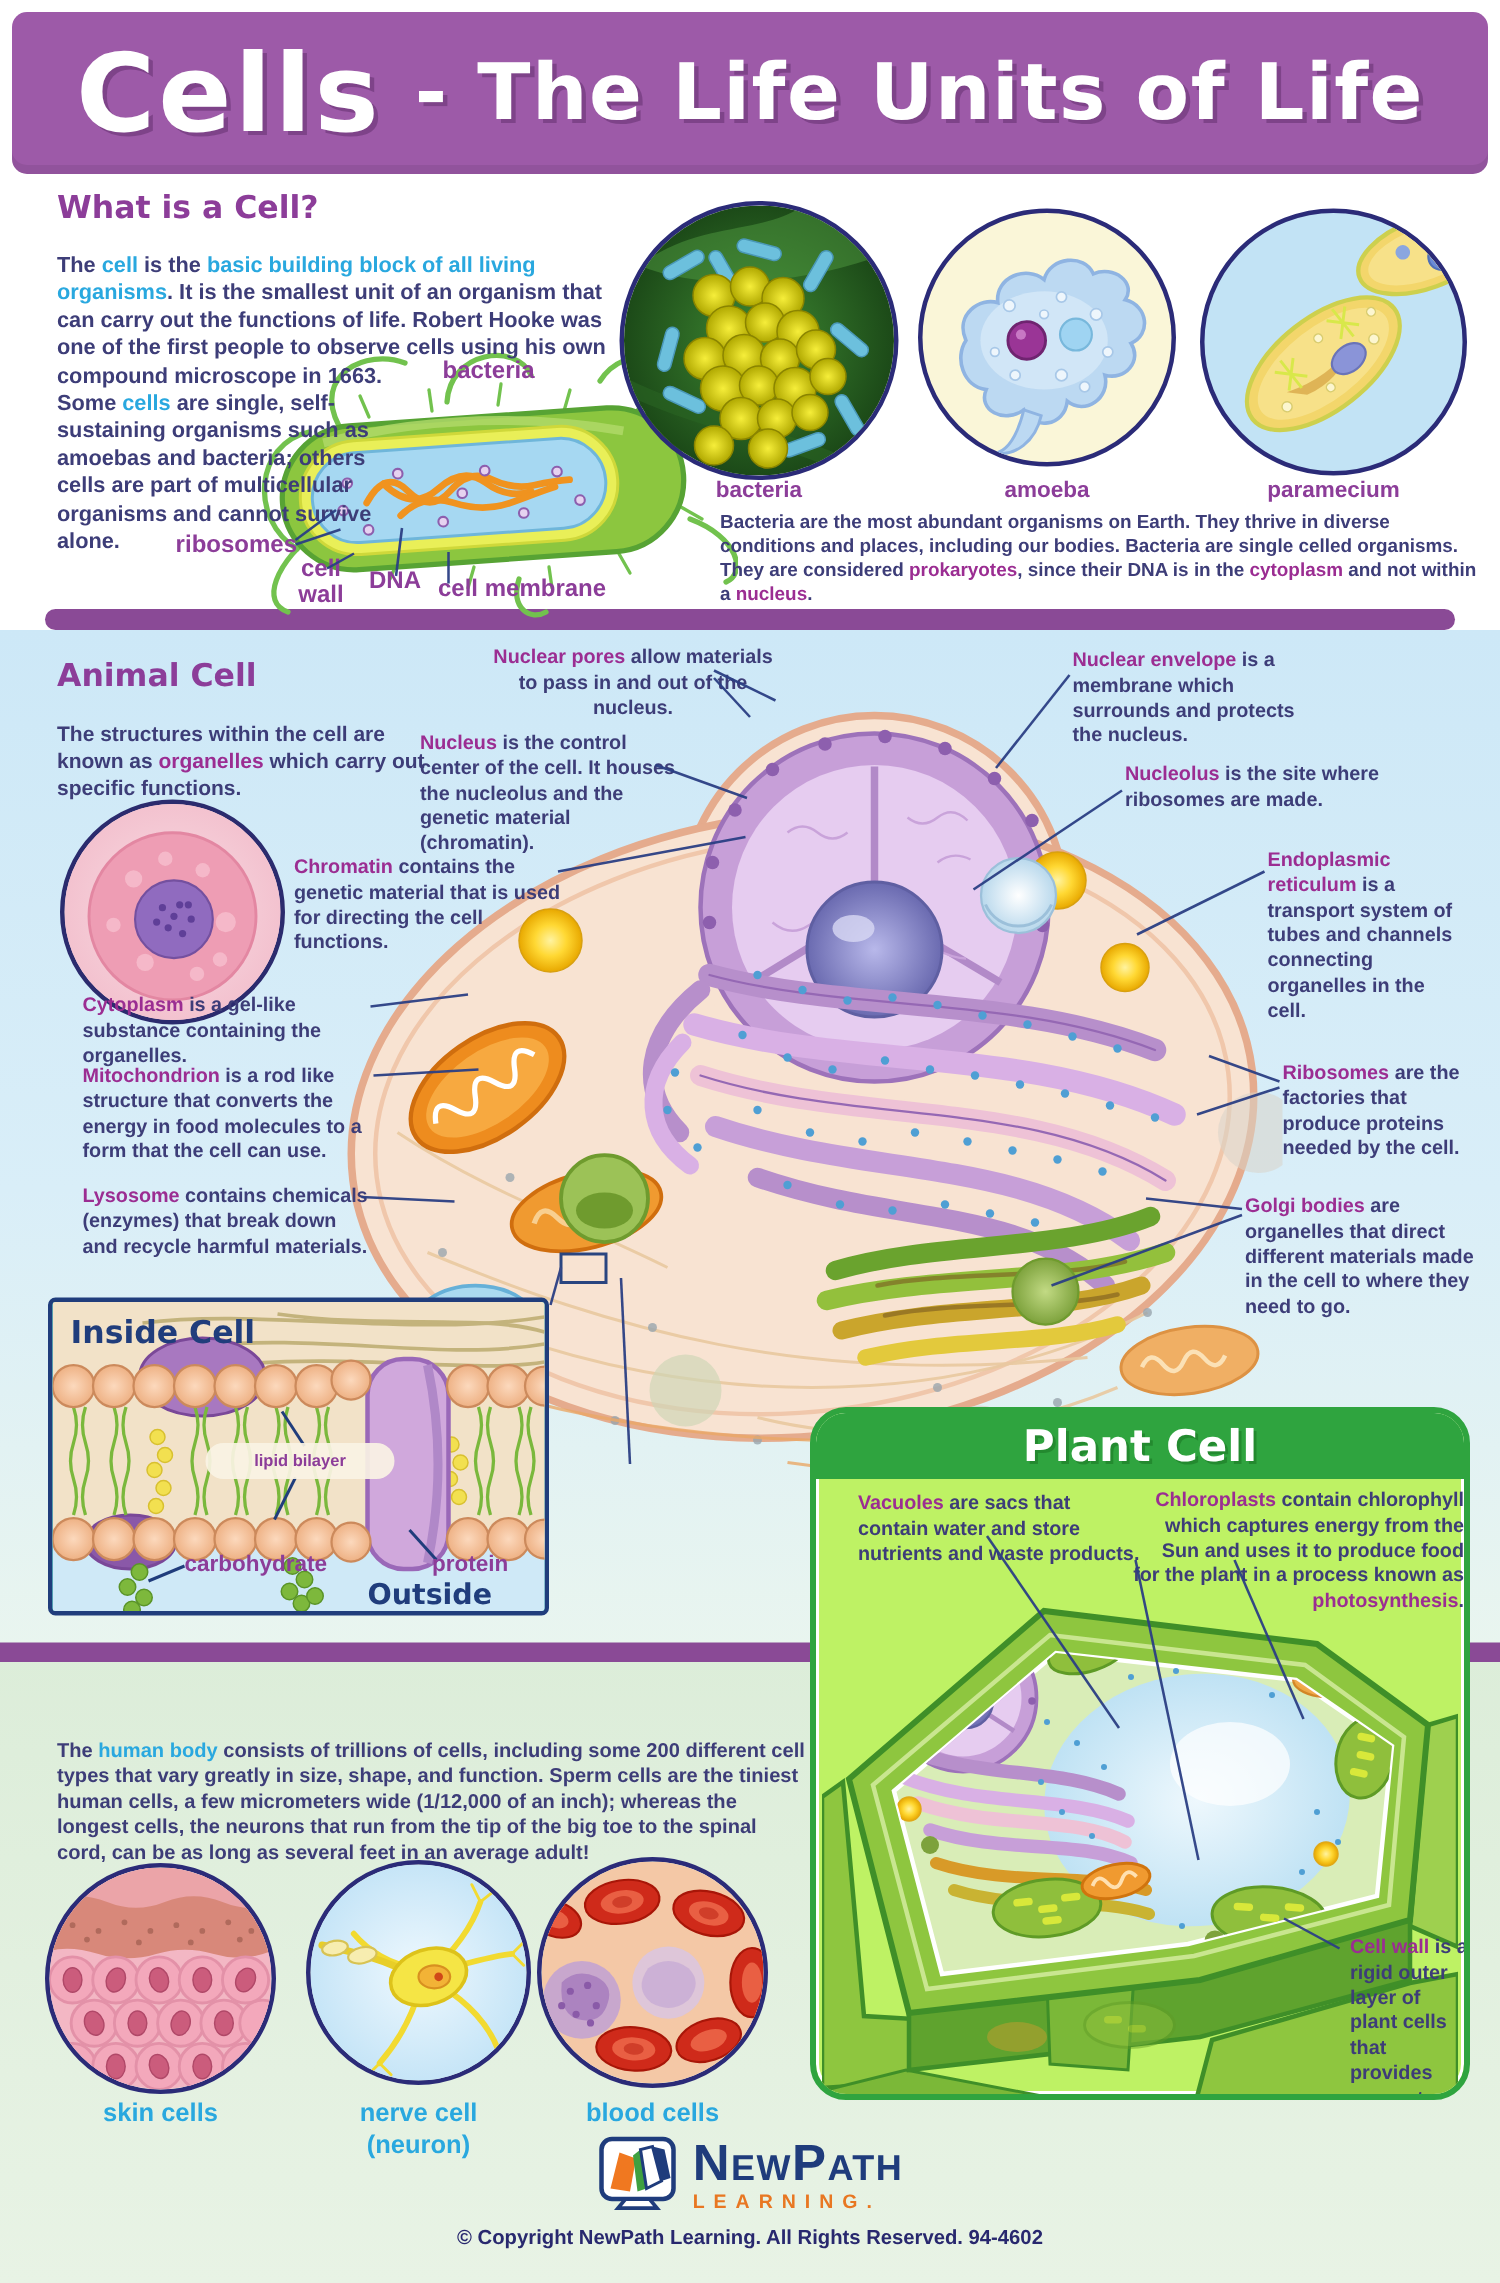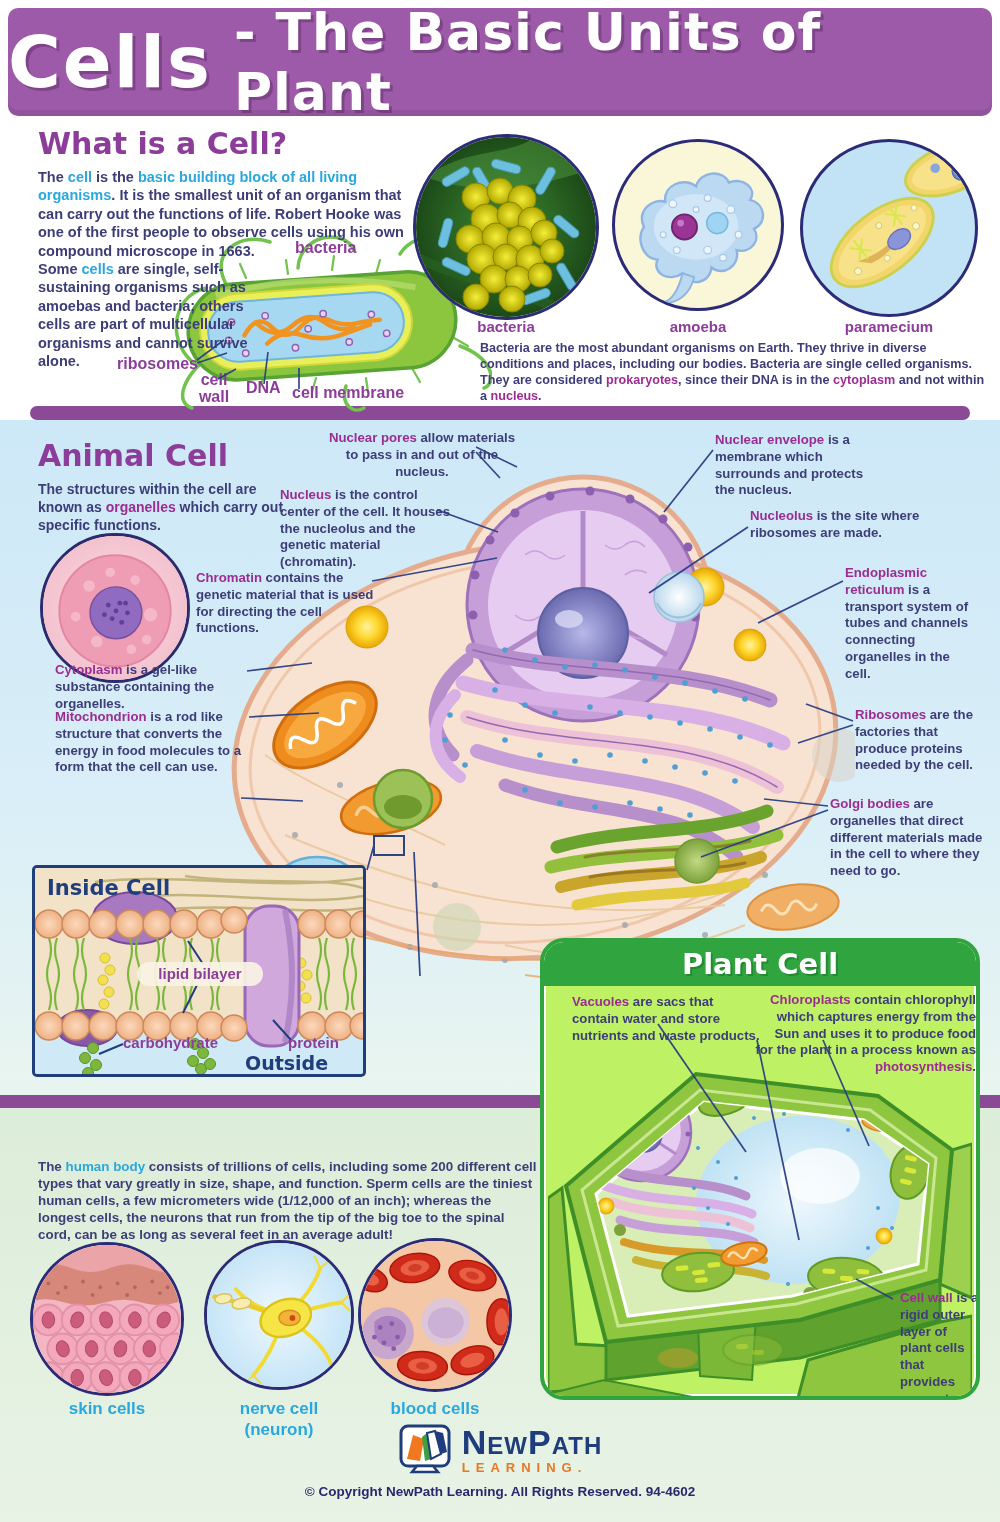--- a/index.html
+++ b/index.html
@@ -14,35 +14,35 @@
   .hdr .t2{font-family:"DejaVu Sans",sans-serif;font-weight:bold;font-size:52px;color:#fff;
            text-shadow:3px 3px 0 rgba(70,25,80,.35);letter-spacing:1px;}
   
   .sec-blue{position:absolute;left:0;top:420px;width:1000px;height:678px;
             background:linear-gradient(180deg,#cde8f7 0%,#d9eef8 55%,#e9f5ef 100%);}
   .sec-green{position:absolute;left:0;top:1098px;width:1000px;height:424px;
              background:linear-gradient(180deg,#dcedd9,#e8f3e5);}
   .div1{position:absolute;left:30px;top:406px;width:940px;height:14px;border-radius:7px;background:#8a4a96;z-index:2;}
   .div2{position:absolute;left:0;top:1095px;width:1000px;height:13px;background:#8a4a96;z-index:2;}
   
-  .h1{position:absolute;font-family:"DejaVu Sans",sans-serif;font-weight:bold;font-size:30px;color:#8c3d99;z-index:6;}
+  .h1{position:absolute;font-family:"DejaVu Sans",sans-serif;font-weight:bold;font-size:21px;color:#8c3d99;z-index:6;}
   .bd{position:absolute;font-size:14.5px;line-height:1.27;color:#3d3d78;font-weight:600;z-index:6;}
   .callout{position:absolute;font-size:13.2px;line-height:1.27;color:#3d3d78;font-weight:600;z-index:6;}
   .tb{color:#29a8df;font-weight:bold;}
   .tp{color:#9b2d92;font-weight:bold;}
   .dlabel{position:absolute;color:#8c3d99;font-weight:bold;font-size:16px;z-index:6;line-height:1.05;}
   .clabel{position:absolute;color:#8c3d99;font-weight:bold;font-size:15px;text-align:center;z-index:6;}
   .cylabel{position:absolute;color:#29a8df;font-weight:bold;font-size:17px;text-align:center;z-index:6;line-height:1.25;}
   .circ{position:absolute;border-radius:50%;border:3px solid #2b2b78;overflow:hidden;box-sizing:border-box;z-index:4;}
   
   .icbox{position:absolute;left:32px;top:865px;width:334px;height:212px;border:3px solid #203d7c;
          border-radius:5px;background:#5eead4;z-index:6;overflow:hidden;box-sizing:border-box;}
   .ictitle{position:absolute;font-family:"DejaVu Sans",sans-serif;font-weight:bold;font-size:21px;color:#203d7c;z-index:3;}
   .icpill{position:absolute;left:102px;top:94px;width:126px;height:24px;background:rgba(250,243,228,.92);
-          border-radius:12px;text-align:center;font-weight:bold;font-size:15px;color:#8c3d99;line-height:24px;z-index:3;}
+          border-radius:12px;text-align:center;font-weight:bold;font-size:11px;color:#8c3d99;line-height:24px;z-index:3;}
   .iclbl{position:absolute;color:#8c3d99;font-weight:bold;font-size:15px;z-index:3;}
   .icout{position:absolute;font-family:"DejaVu Sans",sans-serif;font-weight:bold;font-size:19px;color:#203d7c;z-index:3;}
   
   .plantbox{position:absolute;left:540px;top:938px;width:440px;height:462px;background:#bef264;
             border:4px solid #2fa43f;border-radius:24px;z-index:5;box-sizing:border-box;overflow:hidden;
             box-shadow:inset 0 0 0 2px #fff;}
   .planthdr{position:absolute;left:0;top:0;width:100%;height:44px;background:#2fa43f;
             border-radius:19px 19px 0 0;display:flex;align-items:center;justify-content:center;}
   .planthdr span{font-family:"DejaVu Sans",sans-serif;font-weight:bold;font-size:29px;color:#fff;
                  text-shadow:2px 2px 0 rgba(0,60,0,.25);}
@@ -58,21 +58,21 @@
   svg{display:block;}
   .art{position:absolute;z-index:3;}
 </style>
 </head>
 <body>
 
 <div class="page">
 
   <div class="hdr">
     <span class="t1">Cells</span>
-    <span class="t2">- The Basic Units of Plant</span>
+    <span class="t2">- The Life Units of Life</span>
   </div>
 
   <div class="sec-blue"></div>
   <div class="sec-green"></div>
   <div class="div1"></div>
   <div class="div2"></div>
 
   <div class="h1" style="left:38px;top:126px;">What is a Cell?</div>
 
   <div class="bd" style="left:38px;top:168px;width:382px;"><span>The </span><span class="tb">cell</span><span> is the </span><span class="tb">basic building block of all living organisms</span><span>. It is the smallest unit of an organism that can carry out the functions of life. Robert Hooke was one of the first people to observe cells using his own compound microscope in 1663.</span></div>
@@ -450,20 +450,21 @@
 
   <div class="callout" style="left:322px;top:430px;width:200px;text-align:center;"><span class="tp">Nuclear pores</span><span> allow materials to pass in and out of the nucleus.</span></div>
   <div class="callout" style="left:715px;top:432px;width:168px;"><span class="tp">Nuclear envelope</span><span> is a membrane which surrounds and protects the nucleus.</span></div>
   <div class="callout" style="left:268px;top:487px;width:178px;margin-left:12px;"><span class="tp">Nucleus</span><span> is the control center of the cell. It houses the nucleolus and the genetic material (chromatin).</span></div>
   <div class="callout" style="left:750px;top:508px;width:172px;"><span class="tp">Nucleolus</span><span> is the site where ribosomes are made.</span></div>
   <div class="callout" style="left:196px;top:570px;width:188px;"><span class="tp">Chromatin</span><span> contains the genetic material that is used for directing the cell functions.</span></div>
   <div class="callout" style="left:845px;top:565px;width:134px;"><span class="tp">Endoplasmic reticulum</span><span> is a transport system of tubes and channels connecting organelles in the cell.</span></div>
   <div class="callout" style="left:55px;top:662px;width:196px;"><span class="tp">Cytoplasm</span><span> is a gel-like substance containing the organelles.</span></div>
   <div class="callout" style="left:55px;top:709px;width:196px;"><span class="tp">Mitochondrion</span><span> is a rod like structure that converts the energy in food molecules to a form that the cell can use.</span></div>
   <div class="callout" style="left:855px;top:707px;width:128px;"><span class="tp">Ribosomes</span><span> are the factories that produce proteins needed by the cell.</span></div>
+  <div class="callout" style="left:55px;top:789px;width:192px;"><span class="tp">Lysosome</span><span> contains chemicals (enzymes) that break down and recycle harmful materials.</span></div>
   <div class="callout" style="left:830px;top:796px;width:158px;"><span class="tp">Golgi bodies</span><span> are organelles that direct different materials made in the cell to where they need to go.</span></div>
 
   <div class="icbox">
     <svg style="position:absolute;left:0;top:0;" width="330" height="208" viewBox="0 0 330 208">
       <defs>
           <radialGradient id="ghd">
             <stop offset="0" stop-color="#fcd9bd"></stop>
             <stop offset="1" stop-color="#eeb184"></stop>
           </radialGradient>
         </defs>

